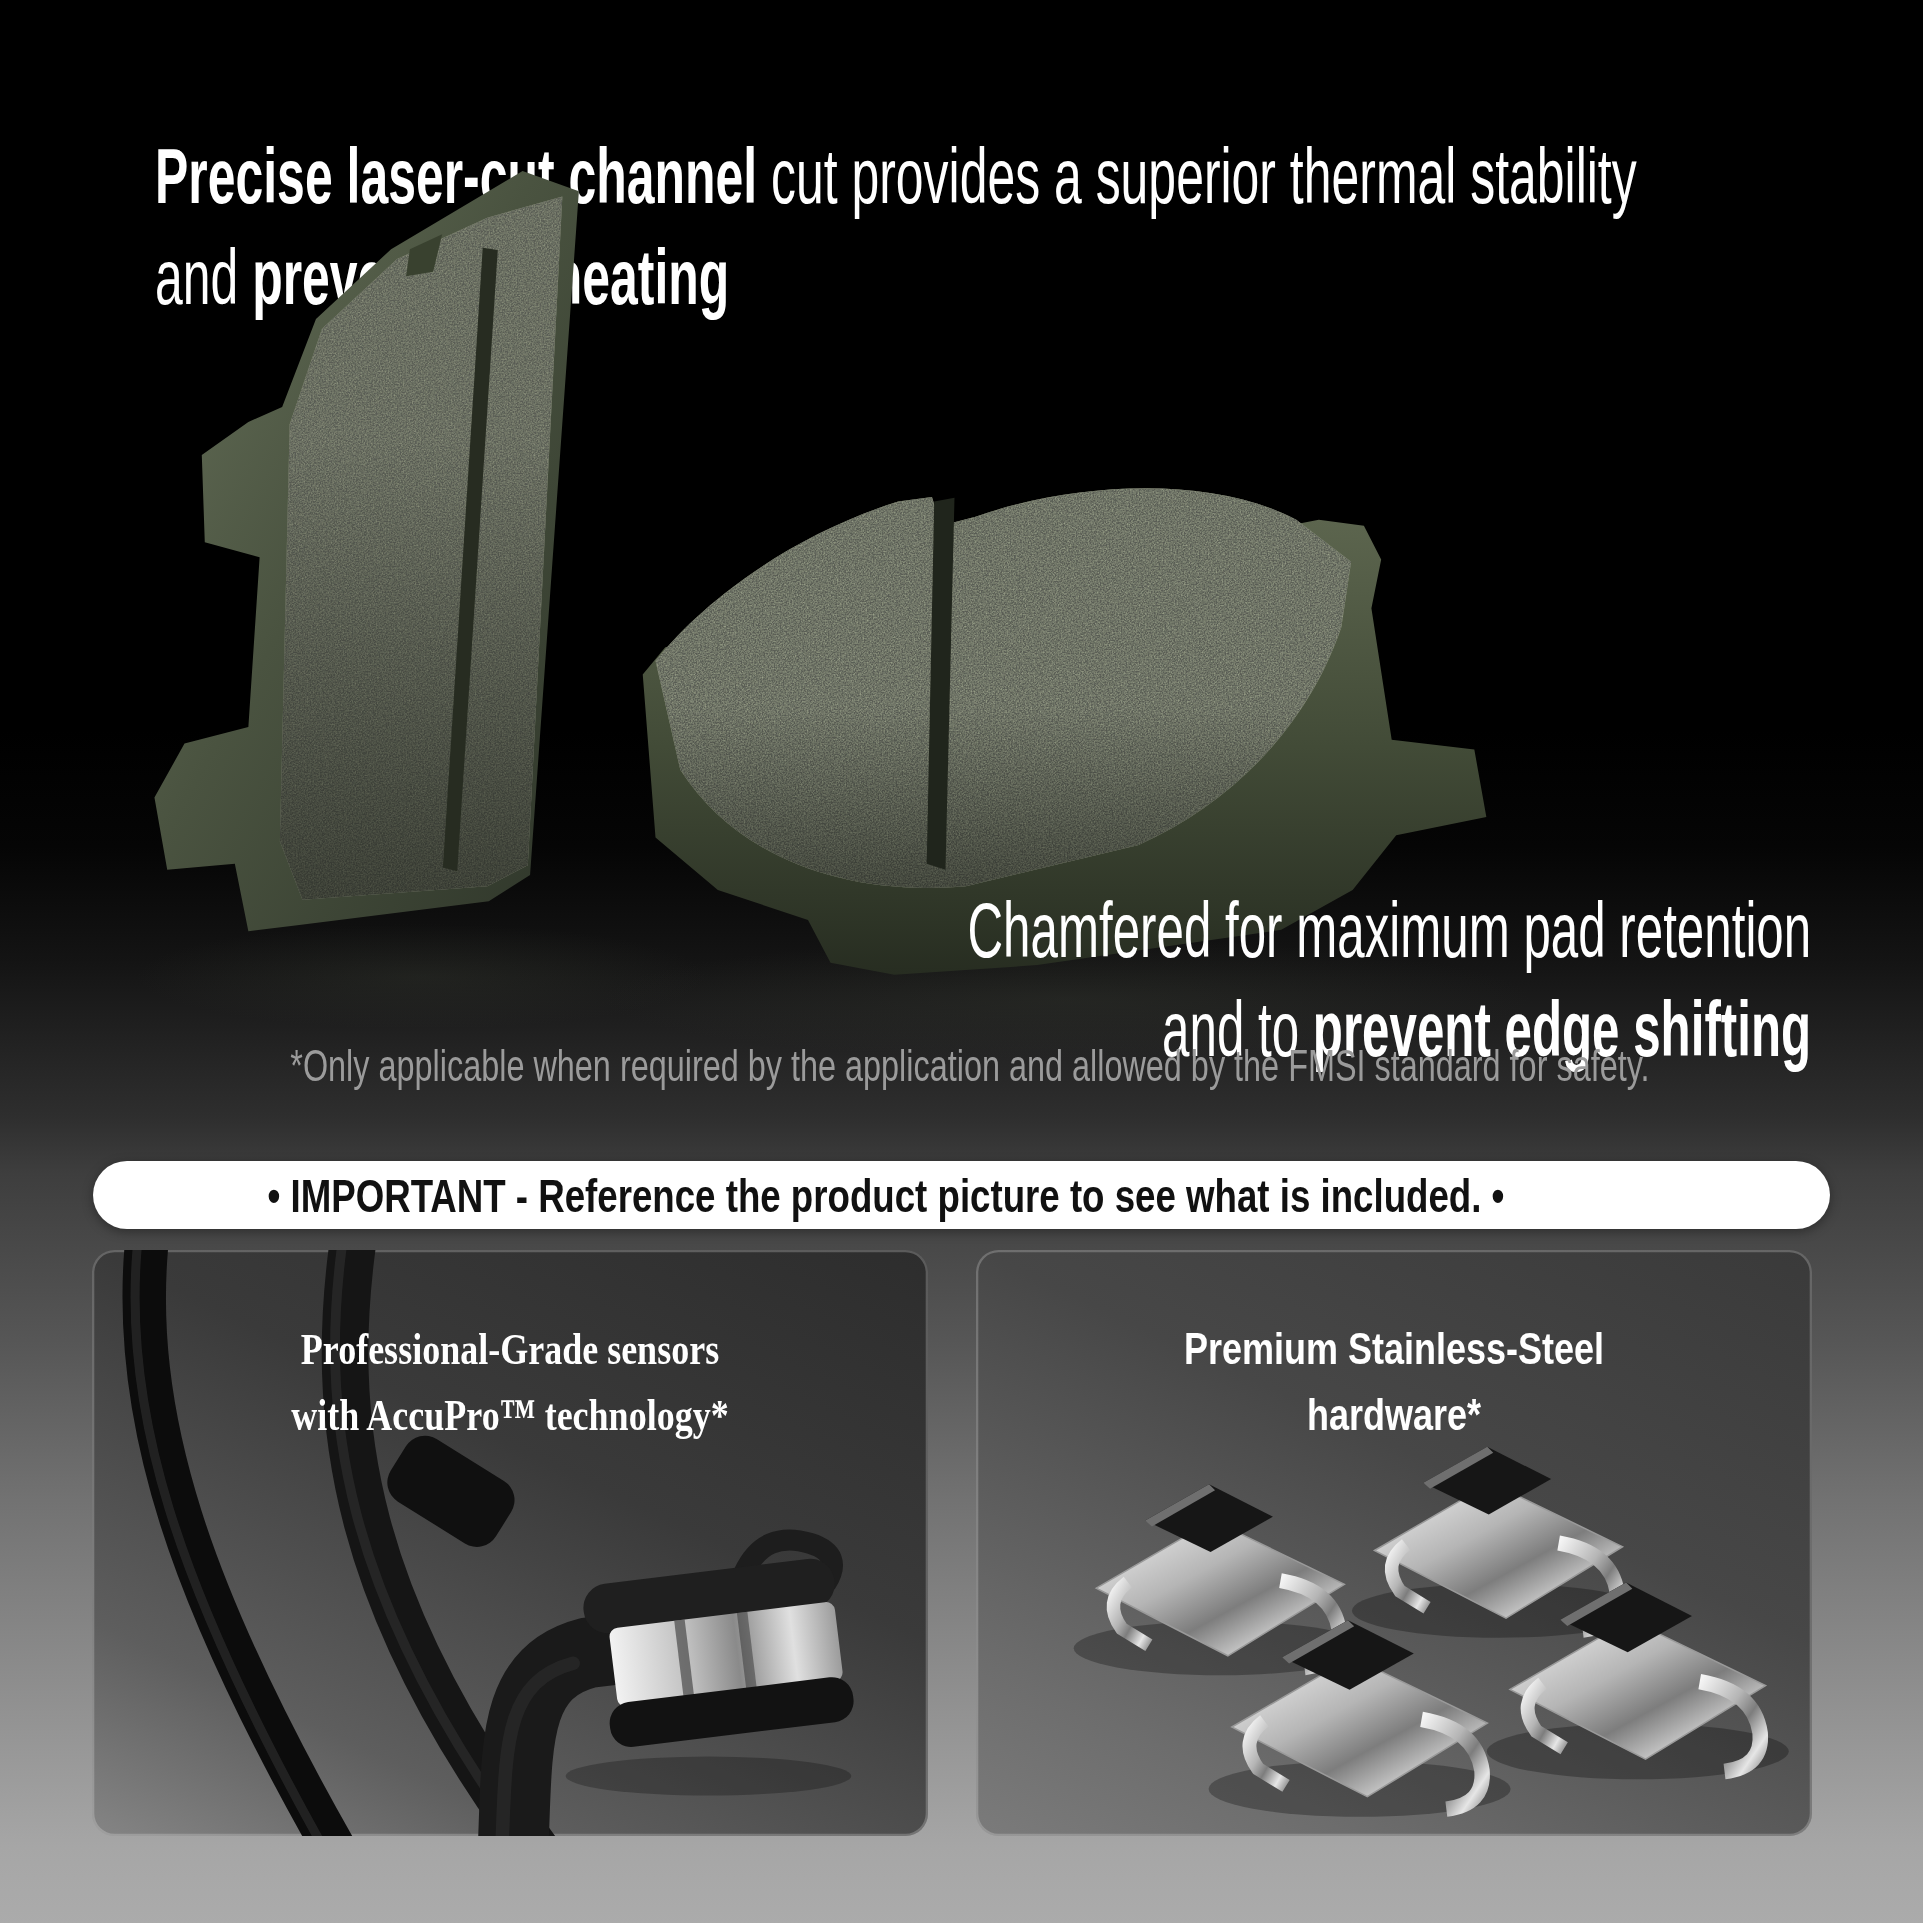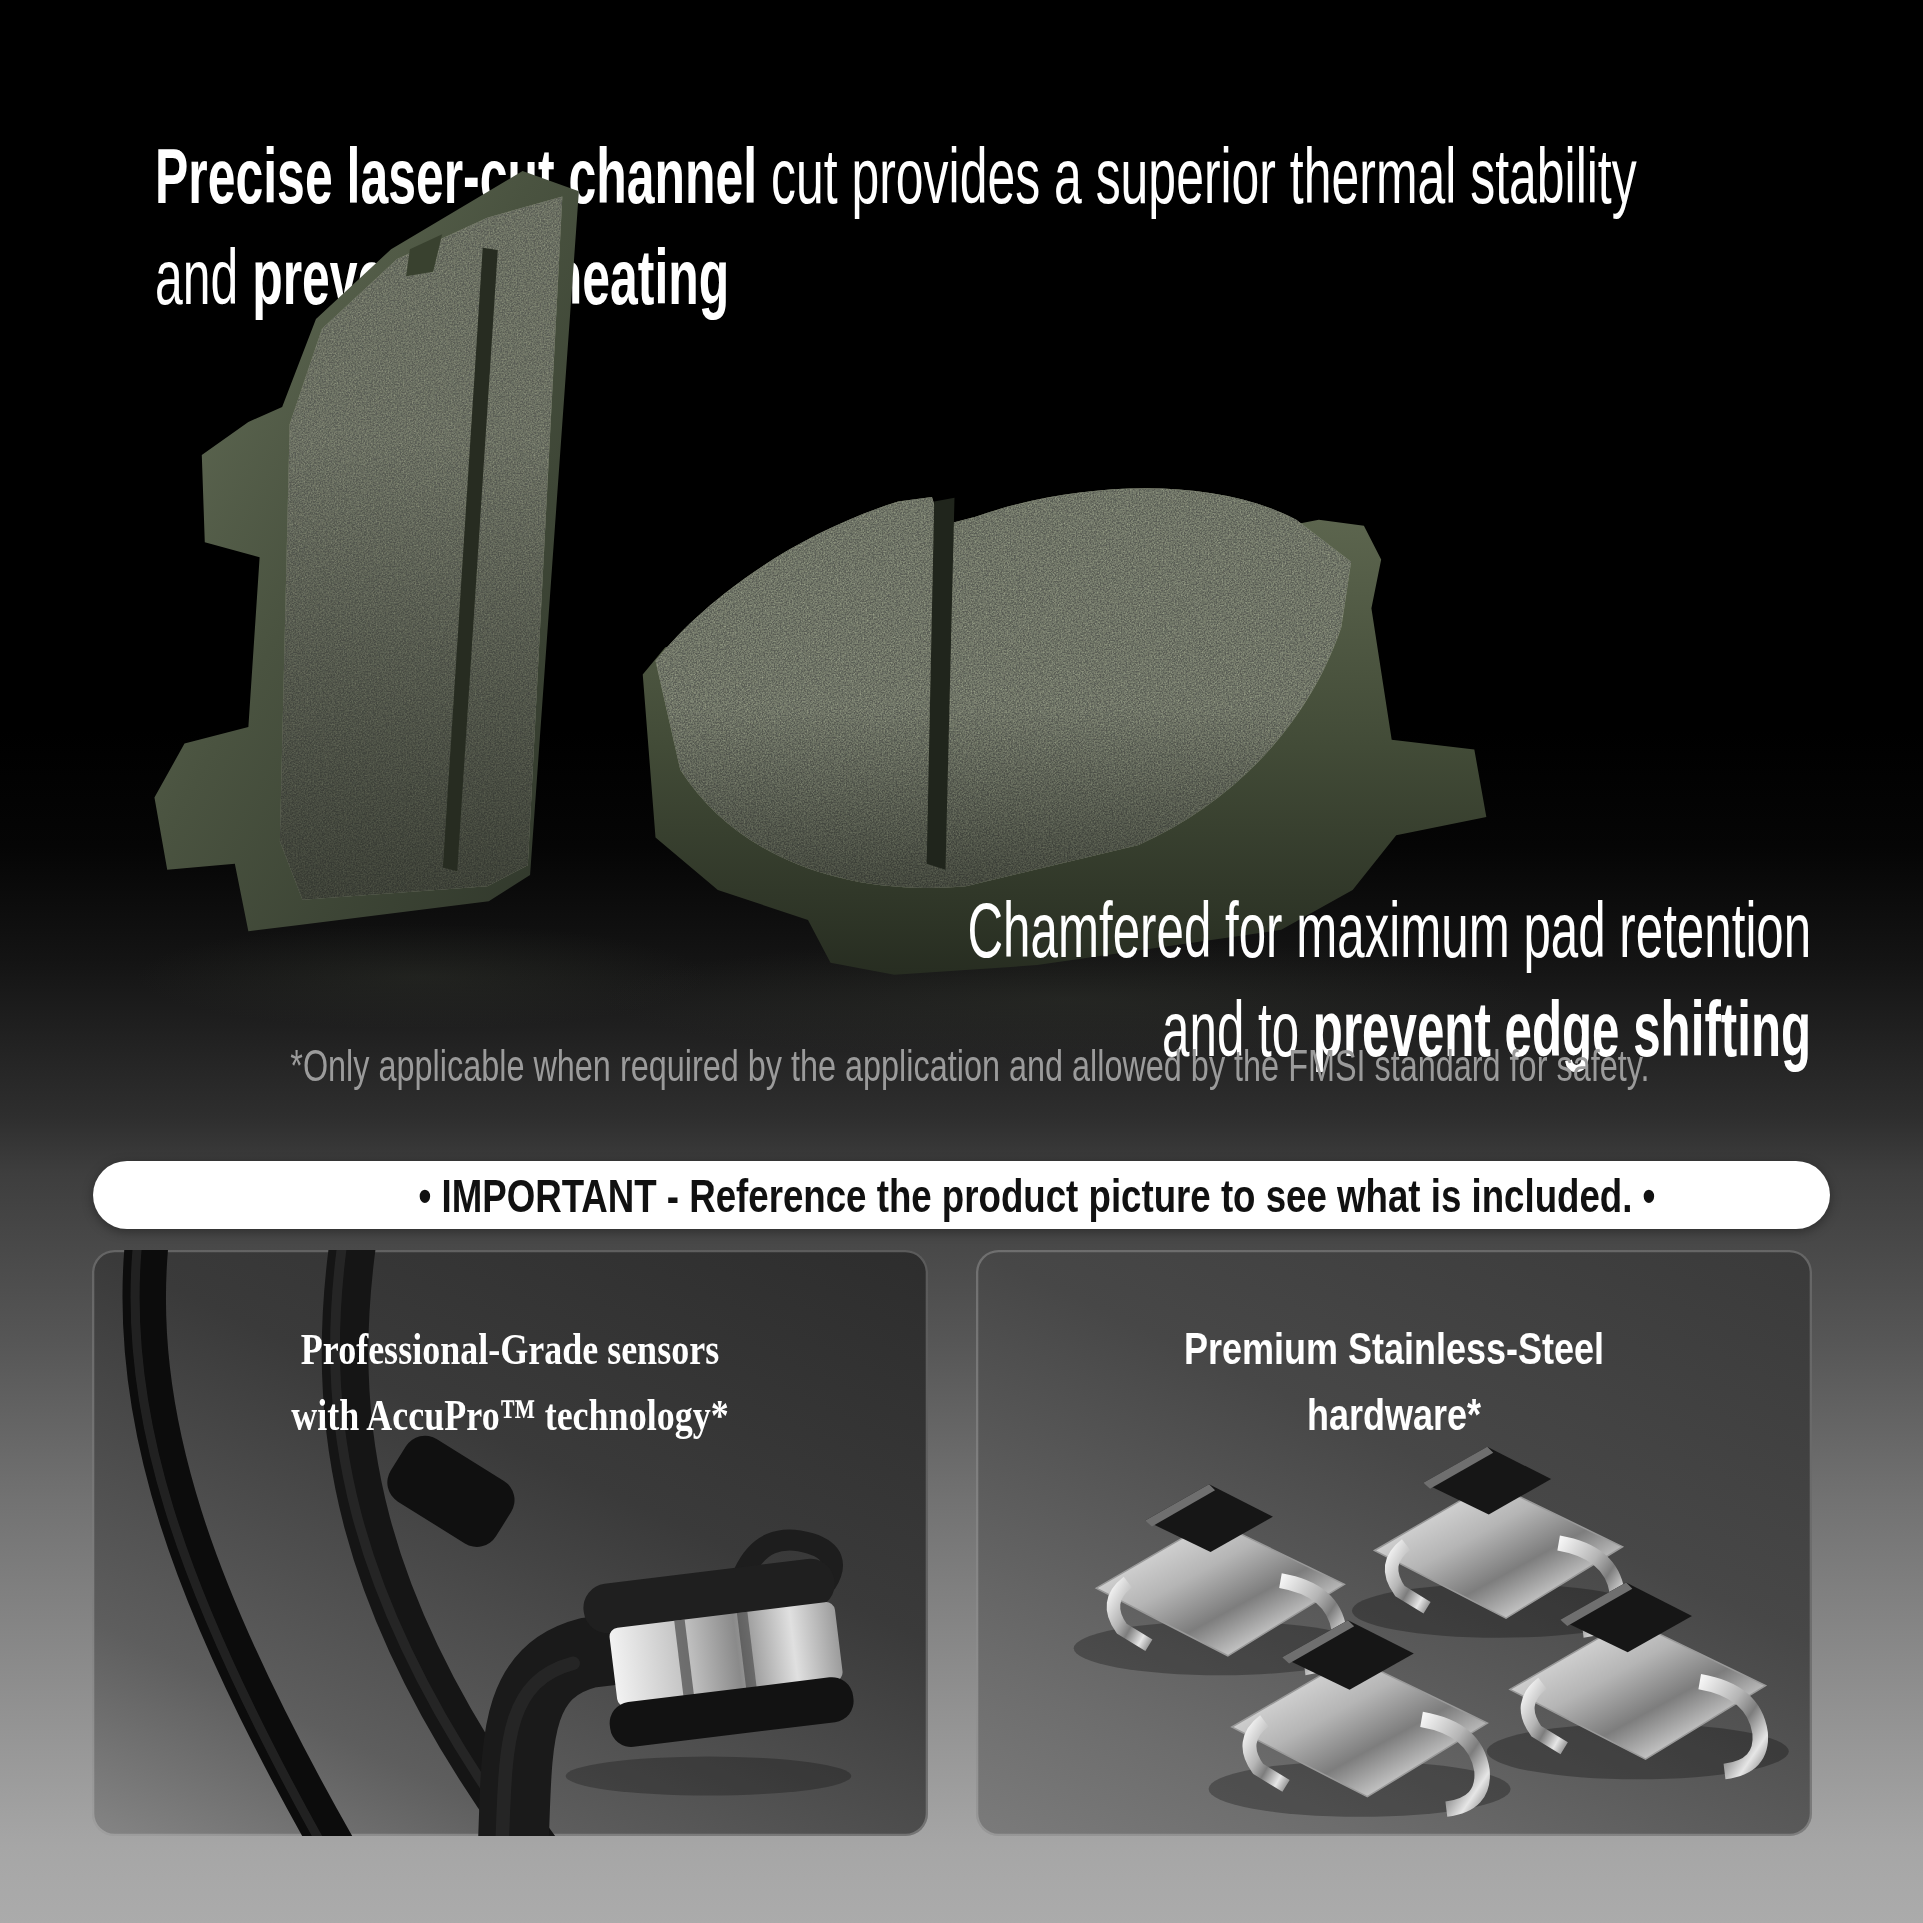--- a/index.html
+++ b/index.html
@@ -41,21 +41,21 @@
   .disclaimer-wrap { position: absolute; left: 8px; top: 1040px; width: 1924px; text-align: center; }
   .disclaimer {
     display: inline-block; color: #9b9b9b; font-size: 45px; white-space: nowrap;
     transform: scaleX(0.72); transform-origin: center top;
   }
 
   
   .banner {
     position: absolute; left: 93px; top: 1161px; width: 1737px; height: 68px;
     background: #ffffff; border-radius: 35px;
-    display: flex; align-items: center; justify-content: flex-end;
+    display: flex; align-items: center; justify-content: flex-start;
     box-shadow: 0 3px 10.5px rgba(0,0,0,0.35);
   }
   .banner-label {
     color: #111111; font-size: 47px; font-weight: 700; white-space: nowrap;
     transform: scaleX(0.78); transform-origin: center center;
   }
 
   
   .card {
     position: absolute; top: 1250px; width: 836px; height: 586px;

